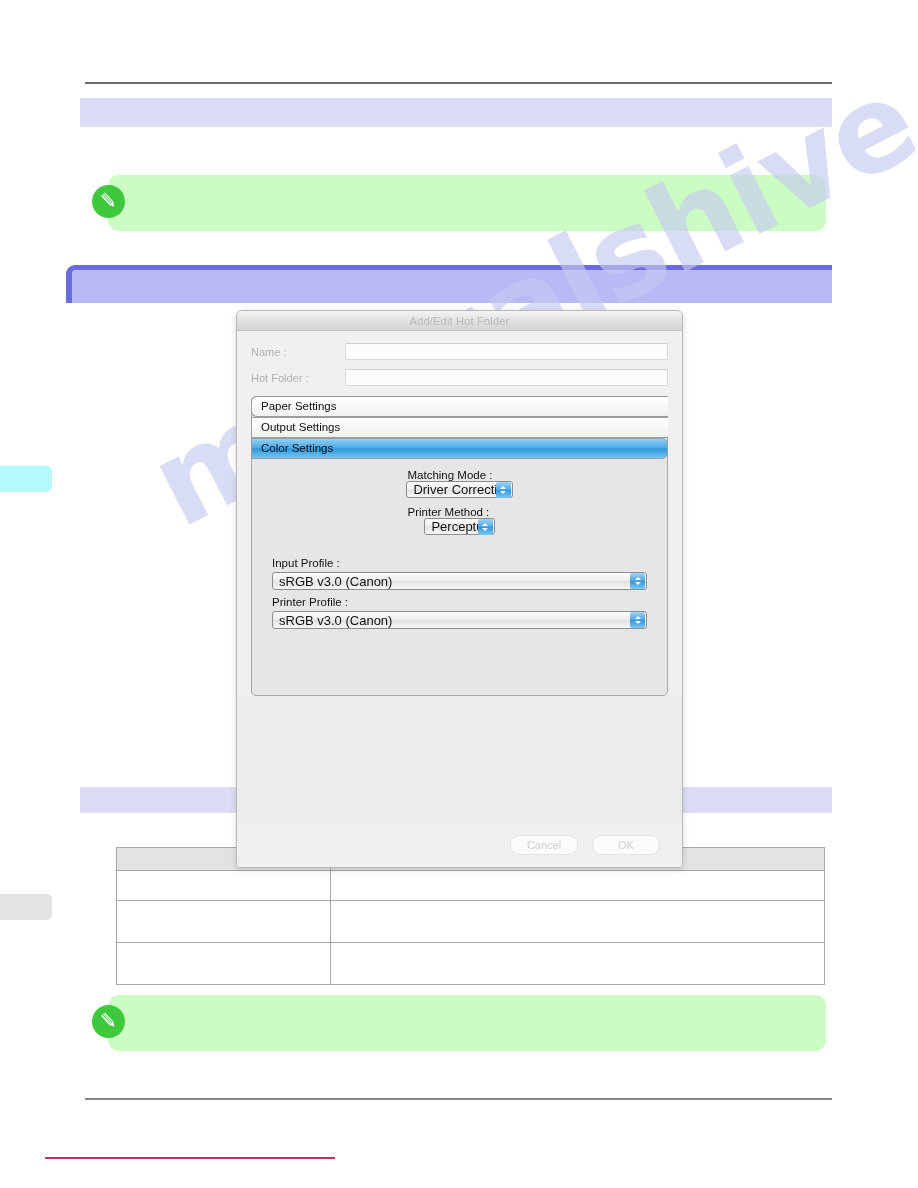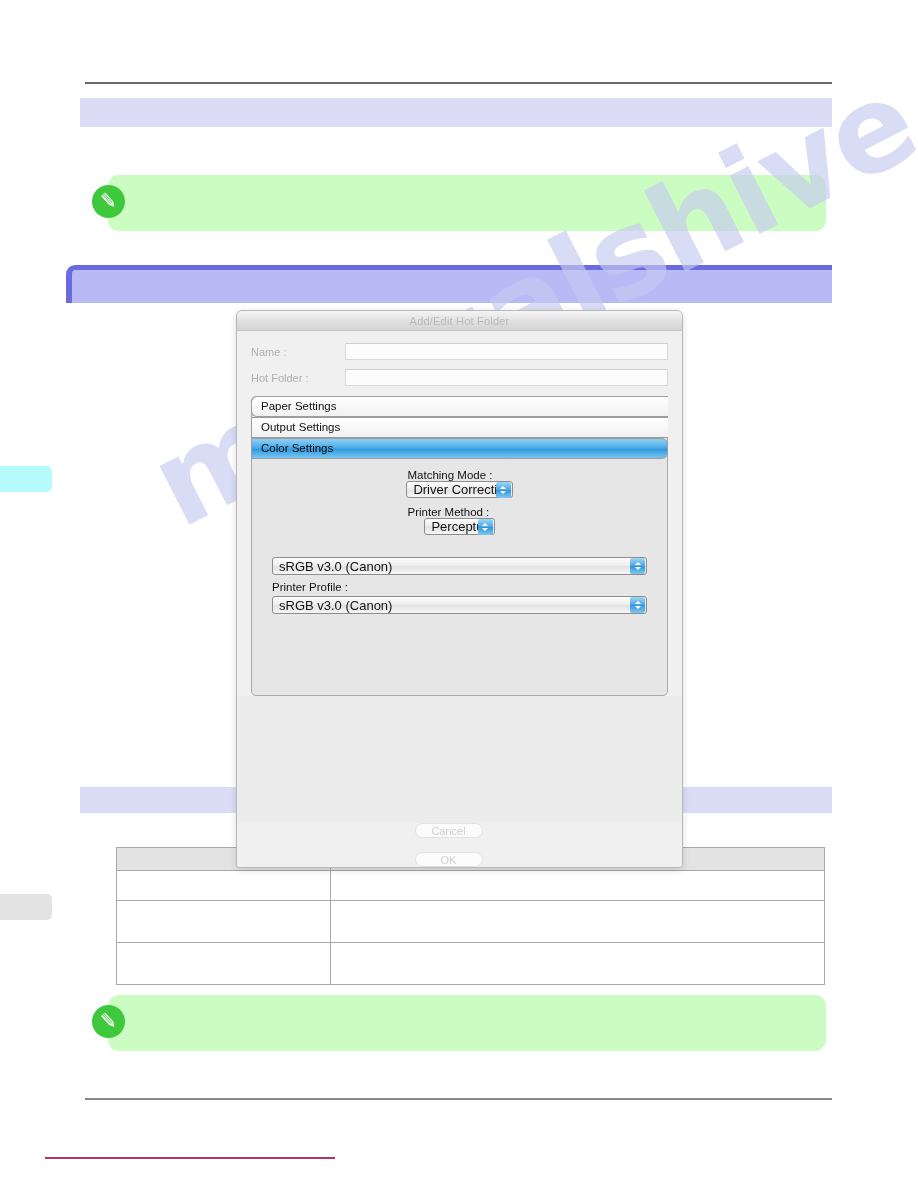--- a/index.html
+++ b/index.html
@@ -299,21 +299,20 @@
     position: absolute;
     left: 0; right: 0; bottom: 0;
     height: 44px;
     background: #f0f0f0;
     display: flex;
     align-items: center;
     justify-content: flex-end;
     padding-right: 22px;
     gap: 14px;
     box-sizing: border-box;
-    flex-direction: column;
   }
   .aqua-btn {
     min-width: 66px;
     height: 18px;
     border: 1px solid #e2e2e2;
     border-radius: 9px;
     background: #fbfbfb;
     font-size: 11px;
     color: #cfcfcf;
     display: flex;
@@ -461,20 +460,21 @@
             <span>Perceptual</span>
             <span class="stepper">
               <i class="tri up"></i>
                 <i class="tri down"></i>
             </span>
           </div>
         </div>
 
         <div class="spacer-12"></div>
 
+        <span class="ctl-label block">Input Profile :</span>
         <div class="popup wide-popup">
           <span>sRGB v3.0 (Canon)</span>
           <span class="stepper">
             <i class="tri up"></i>
               <i class="tri down"></i>
           </span>
         </div>
 
         <span class="ctl-label block">Printer Profile :</span>
         <div class="popup wide-popup">

